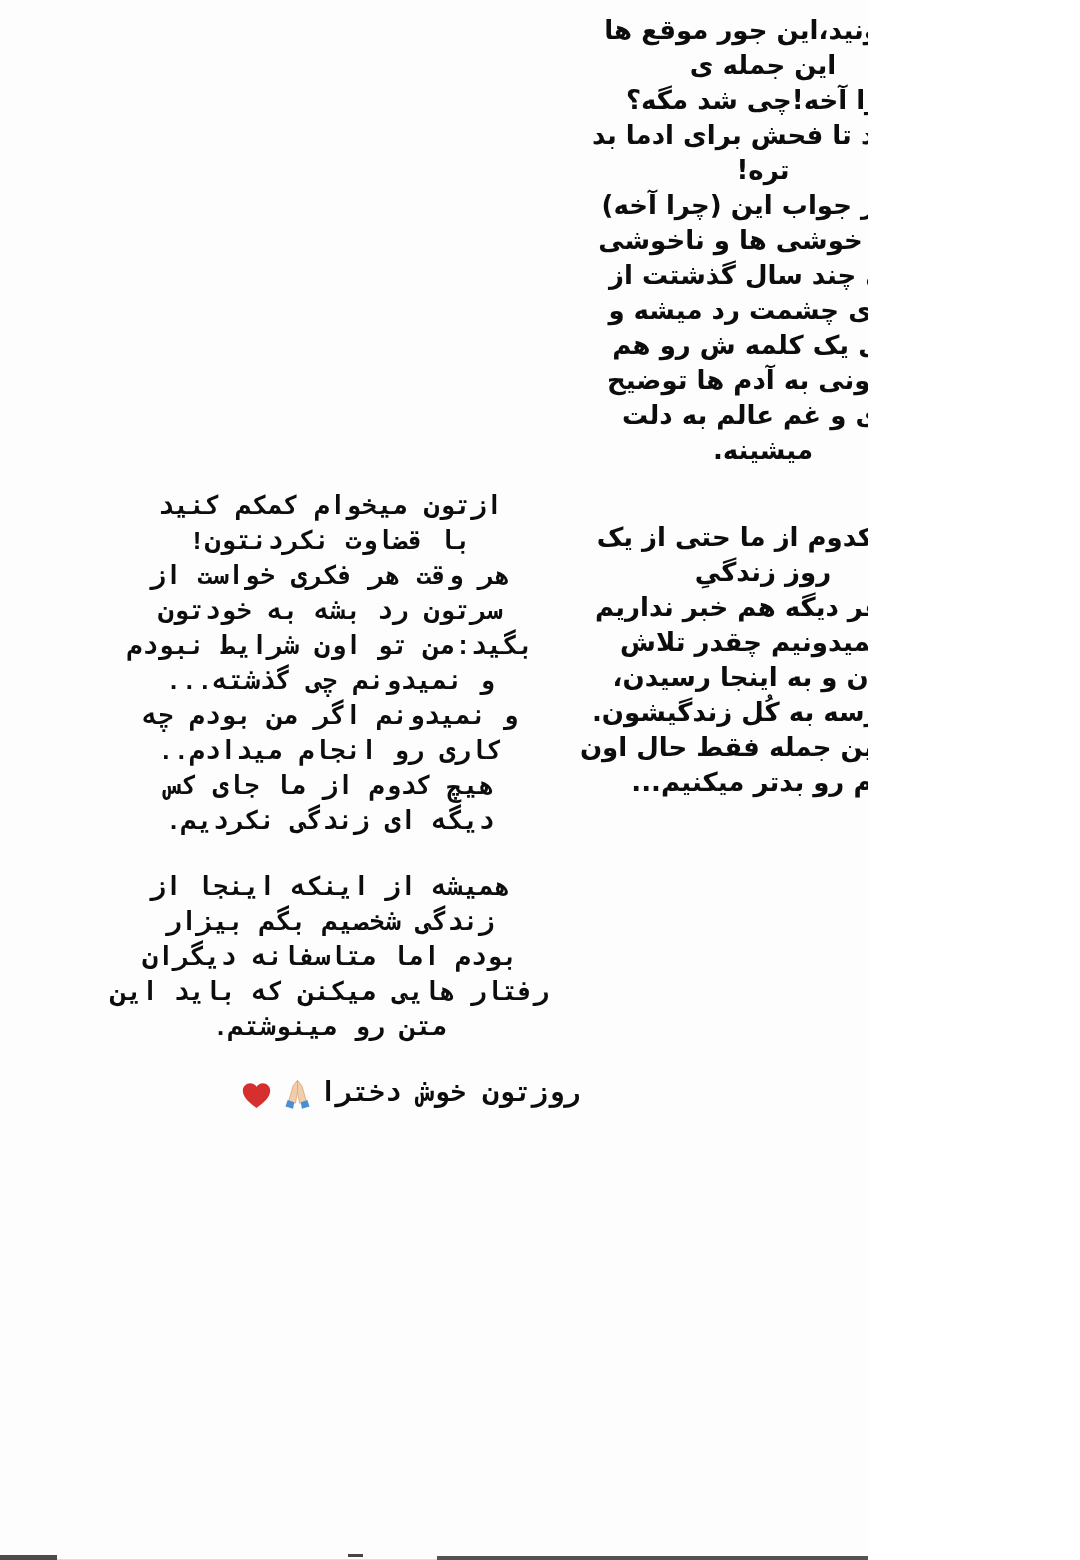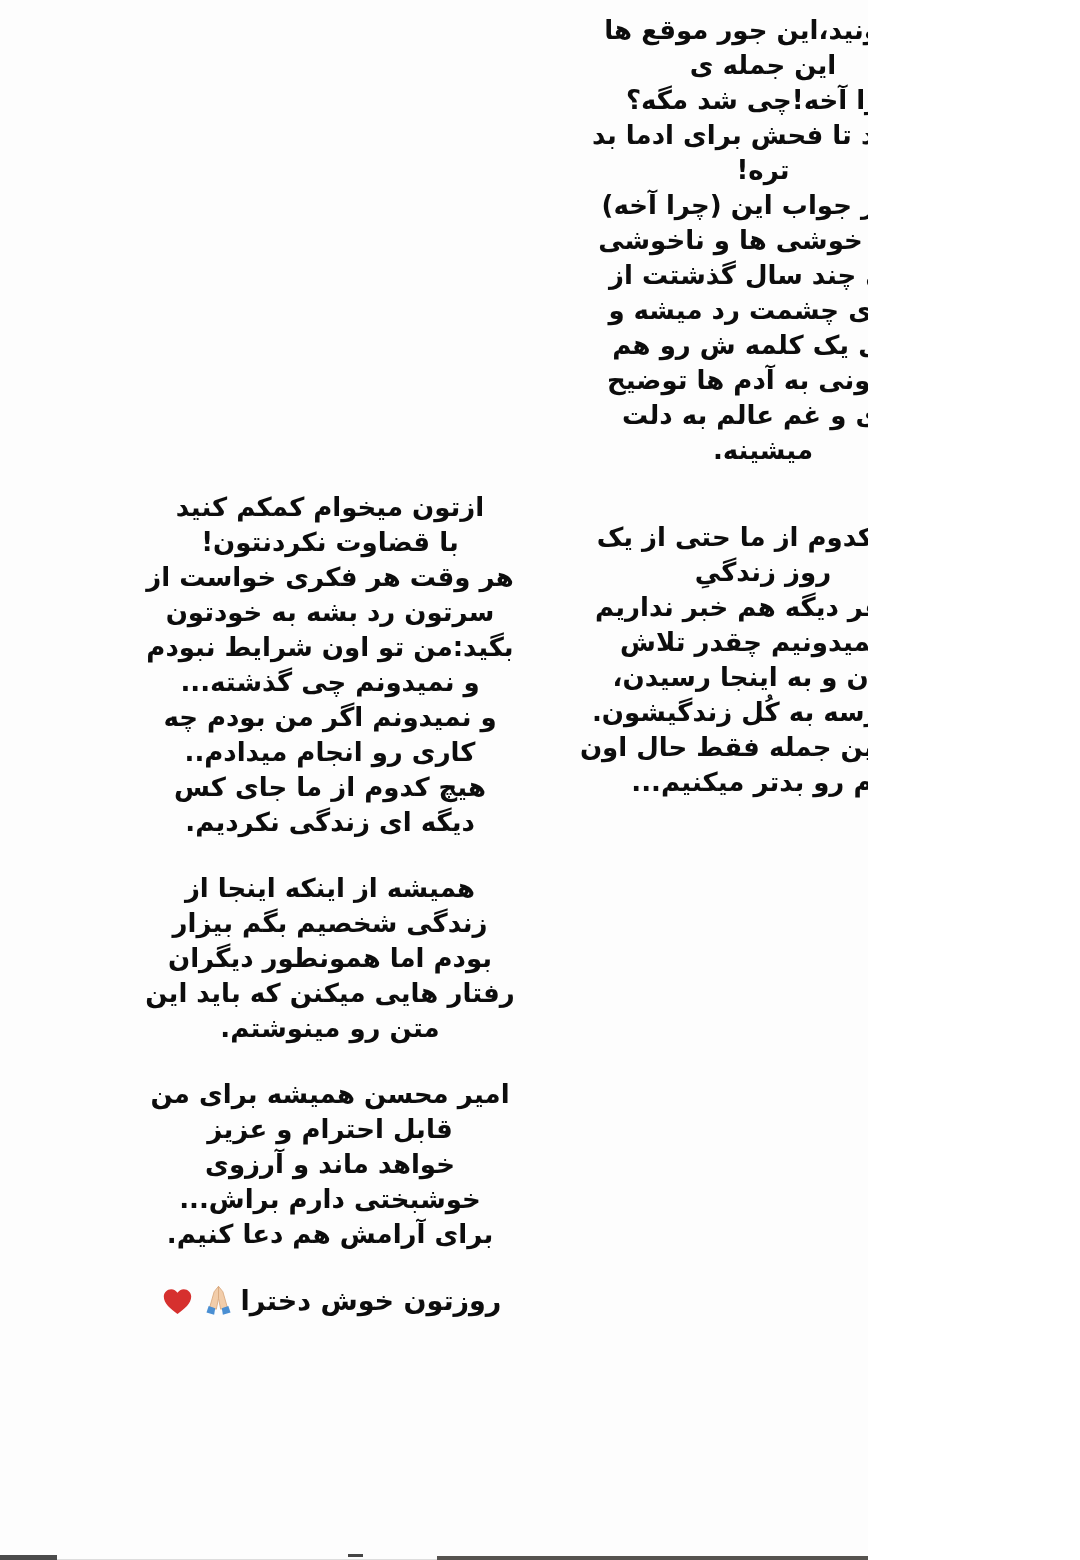--- a/index.html
+++ b/index.html
@@ -18,30 +18,29 @@
     font-weight: bold;
     color: #0d0d0d;
     font-size: 26px;
     line-height: 35px;
   }
   .col p {
     margin: 0;
     white-space: pre-line;
   }
   .col-right { left: 523px; top: 13px;  width: 480px; }
-  .col-left  { left: 80px;  top: 490px; width: 500px; }
+  .col-left  { left: 80px;  top: 490px; width: 500px; font-family: Liberation Mono, monospace; }
 
   .col-right p.r1 { margin-bottom: 52px; }
   .col-right p.r2 { margin-bottom: 15px; }
   .col-left  p    { margin-bottom: 31px; }
 
   .signature {
     display: flex;
     direction: rtl;
-    justify-content: center;
     align-items: center;
     gap: 5px;
     font-weight: bold;
     font-size: 27px;
     color: #0d0d0d;
     margin-top: 0;
   }
   .emoji { display: inline-flex; align-items: center; }
   .emoji svg { display: block; }
 
@@ -86,28 +85,23 @@
 هر وقت هر فکری خواست از
 سرتون رد بشه به خودتون
 بگید:من تو اون شرایط نبودم
 و نمیدونم چی گذشته...
 و نمیدونم اگر من بودم چه
 کاری رو انجام میدادم..
 هیچ کدوم از ما جای کس
 دیگه ای زندگی نکردیم.</p>
     <p>همیشه از اینکه اینجا از
 زندگی شخصیم بگم بیزار
-بودم اما همونطور دیگران
+بودم اما متاسفانه دیگران
 رفتار هایی میکنن که باید این
 متن رو مینوشتم.</p>
-    <p>امیر محسن همیشه برای من
-قابل احترام و عزیز
-خواهد ماند و آرزوی
-خوشبختی دارم براش...
-برای آرامش هم دعا کنیم.</p>
 
     <div class="signature">
       <span>روزتون خوش دخترا</span>
       <span class="emoji">
         <svg viewBox="0 0 32 32" width="35" height="35" aria-hidden="true">
           <polygon points="16,3 12,8 8,22 14,24 16,14" fill="#f2cdaa" stroke="#d9a97f" stroke-width="0.8"></polygon>
           <polygon points="16,3 20,8 24,22 18,24 16,14" fill="#f2cdaa" stroke="#d9a97f" stroke-width="0.8"></polygon>
           <polygon points="7,21 13,23 12,29 5,27" fill="#4a8fd3"></polygon>
           <polygon points="25,21 19,23 20,29 27,27" fill="#4a8fd3"></polygon>
         </svg>

